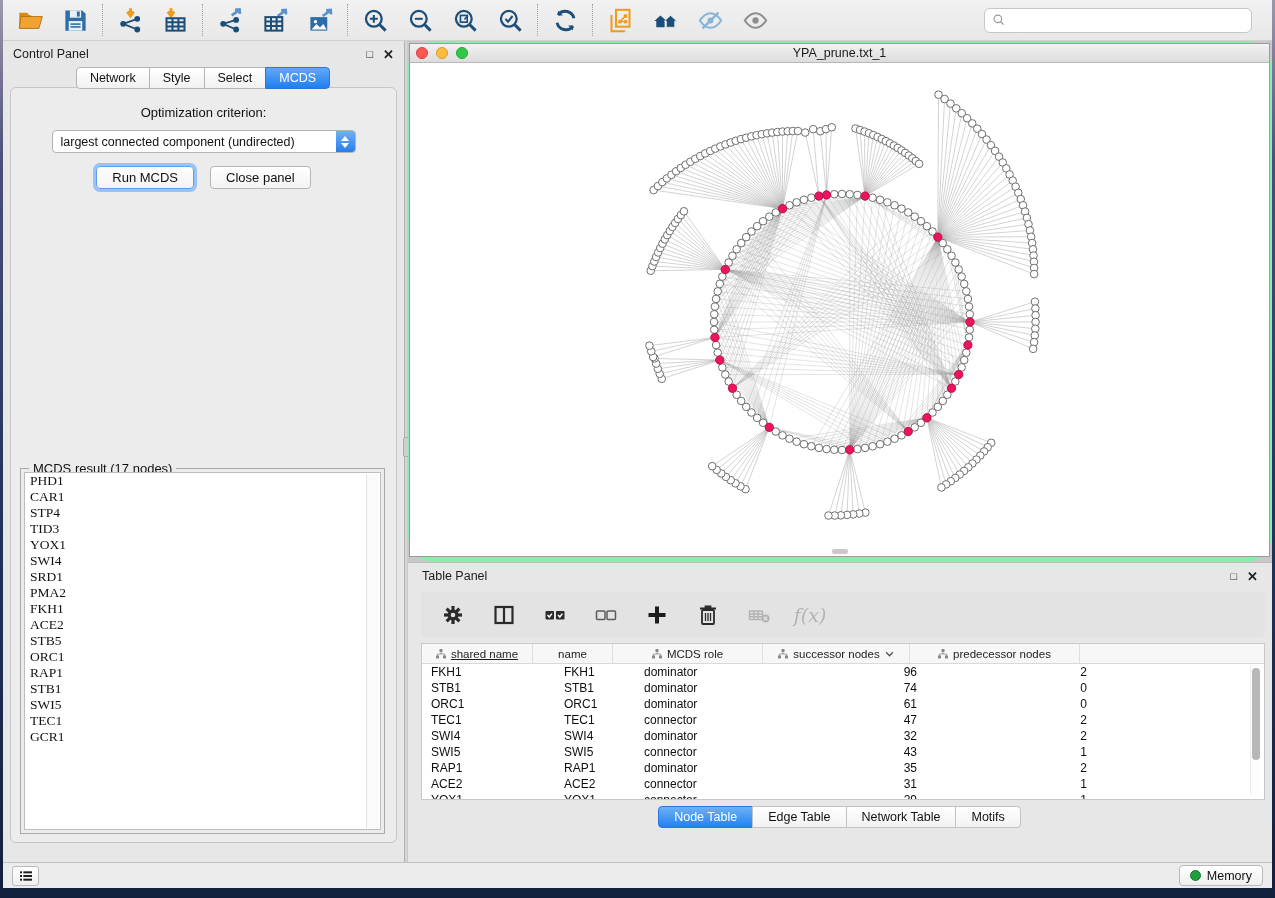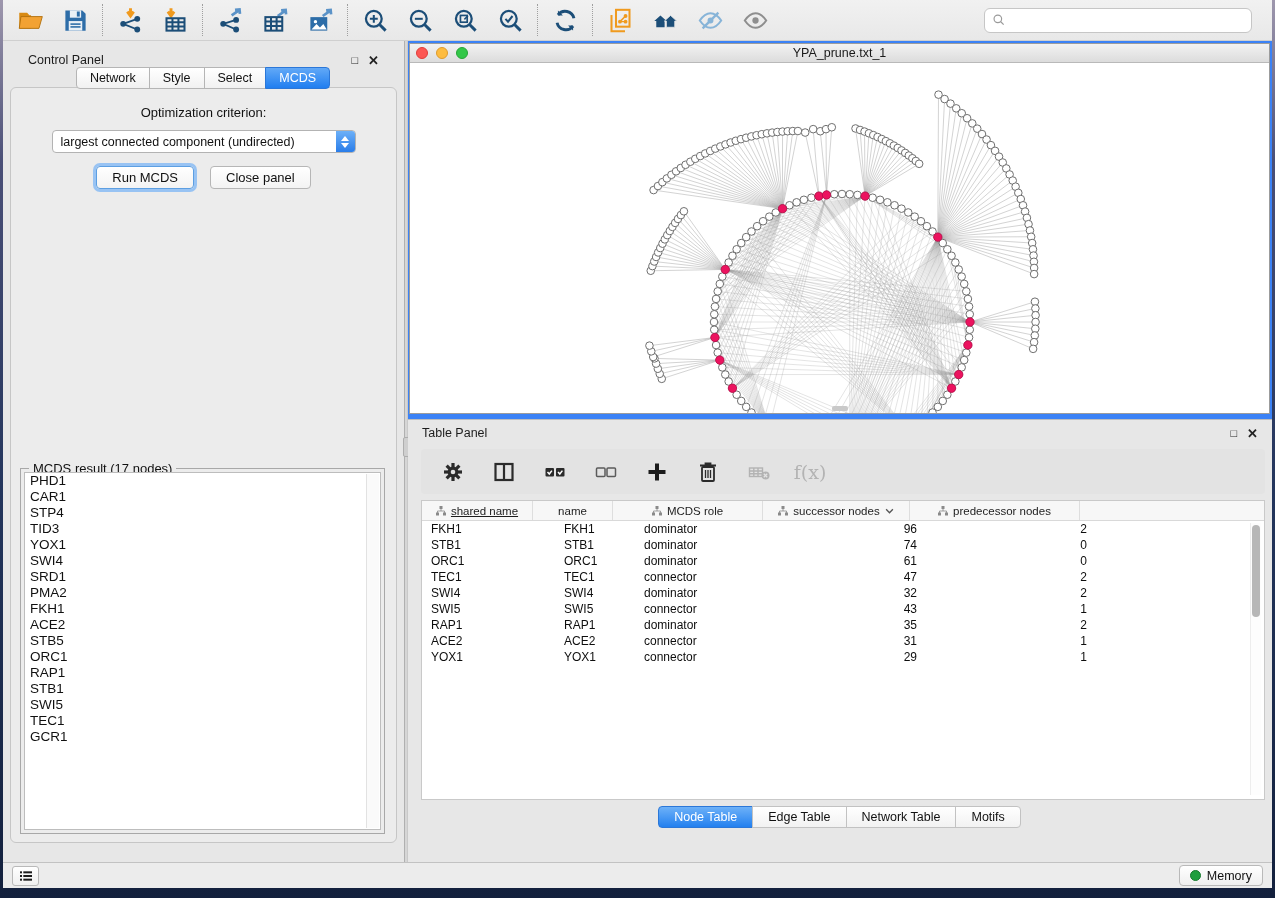--- a/index.html
+++ b/index.html
@@ -19,21 +19,21 @@
   .tbtn svg { width:27px; height:27px; }
   .search-box { margin-left:auto; margin-right:20px; width:268px; height:25px; background:#fff; border:1px solid #c6c6c6; border-radius:6px; display:flex; align-items:center; padding:0 7px; }
   .search-box svg { width:14px; height:14px; flex:0 0 auto; }
   .search-input { border:none; outline:none; background:transparent; flex:1; font-size:12px; margin-left:5px; font-family:"Liberation Sans",sans-serif; }
 
   
   .main { flex:1; display:flex; min-height:0; }
 
   
   .control-panel { width:401px; flex:0 0 auto; background:#e7e7e7; position:relative; }
-  .cp-header { height:26px; display:flex; align-items:flex-end; padding:0 25px; }
+  .cp-header { height:26px; display:flex; align-items:center; padding:0 10px; }
   .panel-title { font-size:12.5px; color:#1c1c1c; }
   .win-btns { margin-left:auto; display:flex; align-items:center; gap:10px; }
   .wb { font-size:13px; font-weight:bold; color:#222; cursor:pointer; line-height:1; }
   .wb.float { font-size:11px; font-weight:normal; }
   .cp-tabs { display:flex; justify-content:center; position:relative; z-index:2; }
   .cp-tab { border:1px solid #b5b5b5; background:linear-gradient(#ffffff,#f1f1f1); padding:3px 13px; font-size:12.5px; margin-left:-1px; cursor:pointer; color:#111; }
   .cp-tab:first-child { border-radius:4px 0 0 4px; }
   .cp-tab:last-child { border-radius:0 4px 4px 0; }
   .cp-tab.active { background:linear-gradient(#62a9f7,#207ef0); color:#fff; border-color:#2b77d8;text-align:center; }
   .cp-content { position:absolute; left:7px; right:7px; top:46px; bottom:19px; background:#ececec; border:1px solid #c6c6c6; border-radius:6px; }
@@ -42,49 +42,49 @@
   .dropdown-value { flex:1; padding:0 8px; font-size:12.5px; white-space:nowrap; overflow:hidden; }
   .dropdown-stepper { width:19px; align-self:stretch; background:linear-gradient(#6cb0f8,#2a7de9); border-radius:0 3px 3px 0; display:flex; flex-direction:column; align-items:center; justify-content:center; gap:2px; }
   .arr-up { width:0;height:0;border-left:4px solid transparent;border-right:4px solid transparent;border-bottom:5px solid #fff; }
   .arr-dn { width:0;height:0;border-left:4px solid transparent;border-right:4px solid transparent;border-top:5px solid #fff; }
   .btn-row { display:flex; justify-content:center; gap:16px; margin-top:13px; }
   .btn { background:linear-gradient(#ffffff,#f3f3f3); border:1px solid #b6b6b6; border-radius:4px; font-size:13px; padding:3px 15px; font-family:"Liberation Sans",sans-serif; cursor:pointer; color:#111; }
   .btn.focus-ring { box-shadow:0 0 0 3px rgba(108,173,248,.65); border-color:#5d9fe2; }
 
   .groupbox { position:absolute; left:9px; right:11px; top:380px; bottom:8px; border:1px solid #a8a8a8; }
   .gb-legend { position:absolute; top:-8px; left:8px; background:#ececec; padding:0 4px; font-size:13px;text-align:right; }
-  .mcds-list { position:absolute; inset:3px; background:#fff; border:1px solid #bdbdbd; overflow:hidden; }
+  .mcds-list { position:absolute; inset:3px; background:#fff; border:1px solid #bdbdbd; overflow:hidden;font-family:Liberation Serif, serif; }
   .mcds-scroll { position:absolute; top:1px; bottom:1px; right:1px; width:13px; background:#fafafa; border-left:1px solid #e2e2e2; }
   .mcds-item { font-size:13.5px; line-height:16px; padding-left:5px; }
 
   
   .v-split { width:4px; background:#d6d6d6; border-left:1px solid #b0b0b0; border-right:1px solid #c9c9c9; position:relative; flex:0 0 auto; cursor:col-resize; }
   .v-split .handle { position:absolute; top:396px; left:-2px; width:7px; height:20px; background:#cfcfcf; border:1px solid #aeaeae; border-radius:2px; }
 
   
   .right-col { flex:1; display:flex; flex-direction:column; min-width:0; background:#c9c9c9; }
-  .network-area { height:378px; flex:0 0 auto; position:relative; background:#3b82f6; }
+  .network-area { height:521px; flex:0 0 auto; position:relative; background:#86efac;border-radius:27px; }
   .net-window { position:absolute; left:1px; top:2px; right:2px; bottom:5px; border:1px solid #9c9c9c; background:#fff; display:flex; flex-direction:column; }
   .net-titlebar { height:19px; background:linear-gradient(#f2f2f2,#dcdcdc); border-bottom:1px solid #b9b9b9; display:flex; align-items:center; padding:0 6px; position:relative; flex:0 0 auto; }
   .traffic { display:flex; gap:8px; align-items:center; }
   .tl { width:12px; height:12px; border-radius:50%; }
   .tl.red { background:#fc5753; border:1px solid #df3e3a; }
   .tl.yellow { background:#fdbc40; border:1px solid #de9b2d; }
   .tl.green { background:#33c748; border:1px solid #27a537; }
   .net-title { position:absolute; left:0; right:0; text-align:center; font-size:12.5px; color:#1a1a1a; }
   .net-canvas-wrap { flex:1; position:relative; overflow:hidden; background:#fff; }
   .hscroll-thumb { position:absolute; left:50%; bottom:2px; width:16px; height:5px; margin-left:-8px; background:#c9c9c9; border-radius:2px; }
 
   
   .table-panel { flex:1; background:#e7e7e7; position:relative; border-top:1px solid #bdbdbd; }
   .tp-header { height:26px; display:flex; align-items:center; padding:0 14px; }
   .tp-toolbar { position:absolute; left:13px; right:7px; top:29px; height:45px; background:#e3e3e3; border-radius:4px; display:flex; align-items:center; gap:21px; padding:0 17px; }
   .tp-btn { width:30px; height:30px; display:flex; align-items:center; justify-content:center; cursor:pointer; }
   .tp-btn svg { width:24px; height:24px; }
-  .fx { font-family:"DejaVu Serif", serif; font-size:19px; color:#b3b3b3; }
+  .fx { font-family:"DejaVu Serif", serif; font-style:italic; font-size:19px; color:#b3b3b3; }
   .table-box { position:absolute; left:13px; right:7px; top:80px; bottom:62px; background:#fff; border:1px solid #c9c9c9; overflow:hidden; }
   .t-head { display:flex; height:20px; background:#f7f7f7; border-bottom:1px solid #d9d9d9; }
   .th-cell { display:flex; align-items:center; justify-content:center; gap:5px; font-size:11.5px; color:#1d1d1d; border-right:1px solid #dedede; flex:0 0 auto; cursor:pointer; }
   .th-fill { flex:1; border-right:none; }
   .t-body { position:relative; }
   .t-row { display:flex; height:16px; align-items:center; cursor:default; }
   .t-cell { font-size:12px; color:#0e0e0e; flex:0 0 auto; padding:0 9px; white-space:nowrap; overflow:hidden; }
   .t-cell.num { text-align:right; padding-right:15px; }
   .t-vscroll { position:absolute; top:22px; right:3px; width:11px; bottom:4px; background:#fdfdfd; border-left:1px solid #ededed; }
   .t-vthumb { position:absolute; top:2px; left:1px; width:8px; height:92px; background:#b7b7b7; border-radius:4px; }

